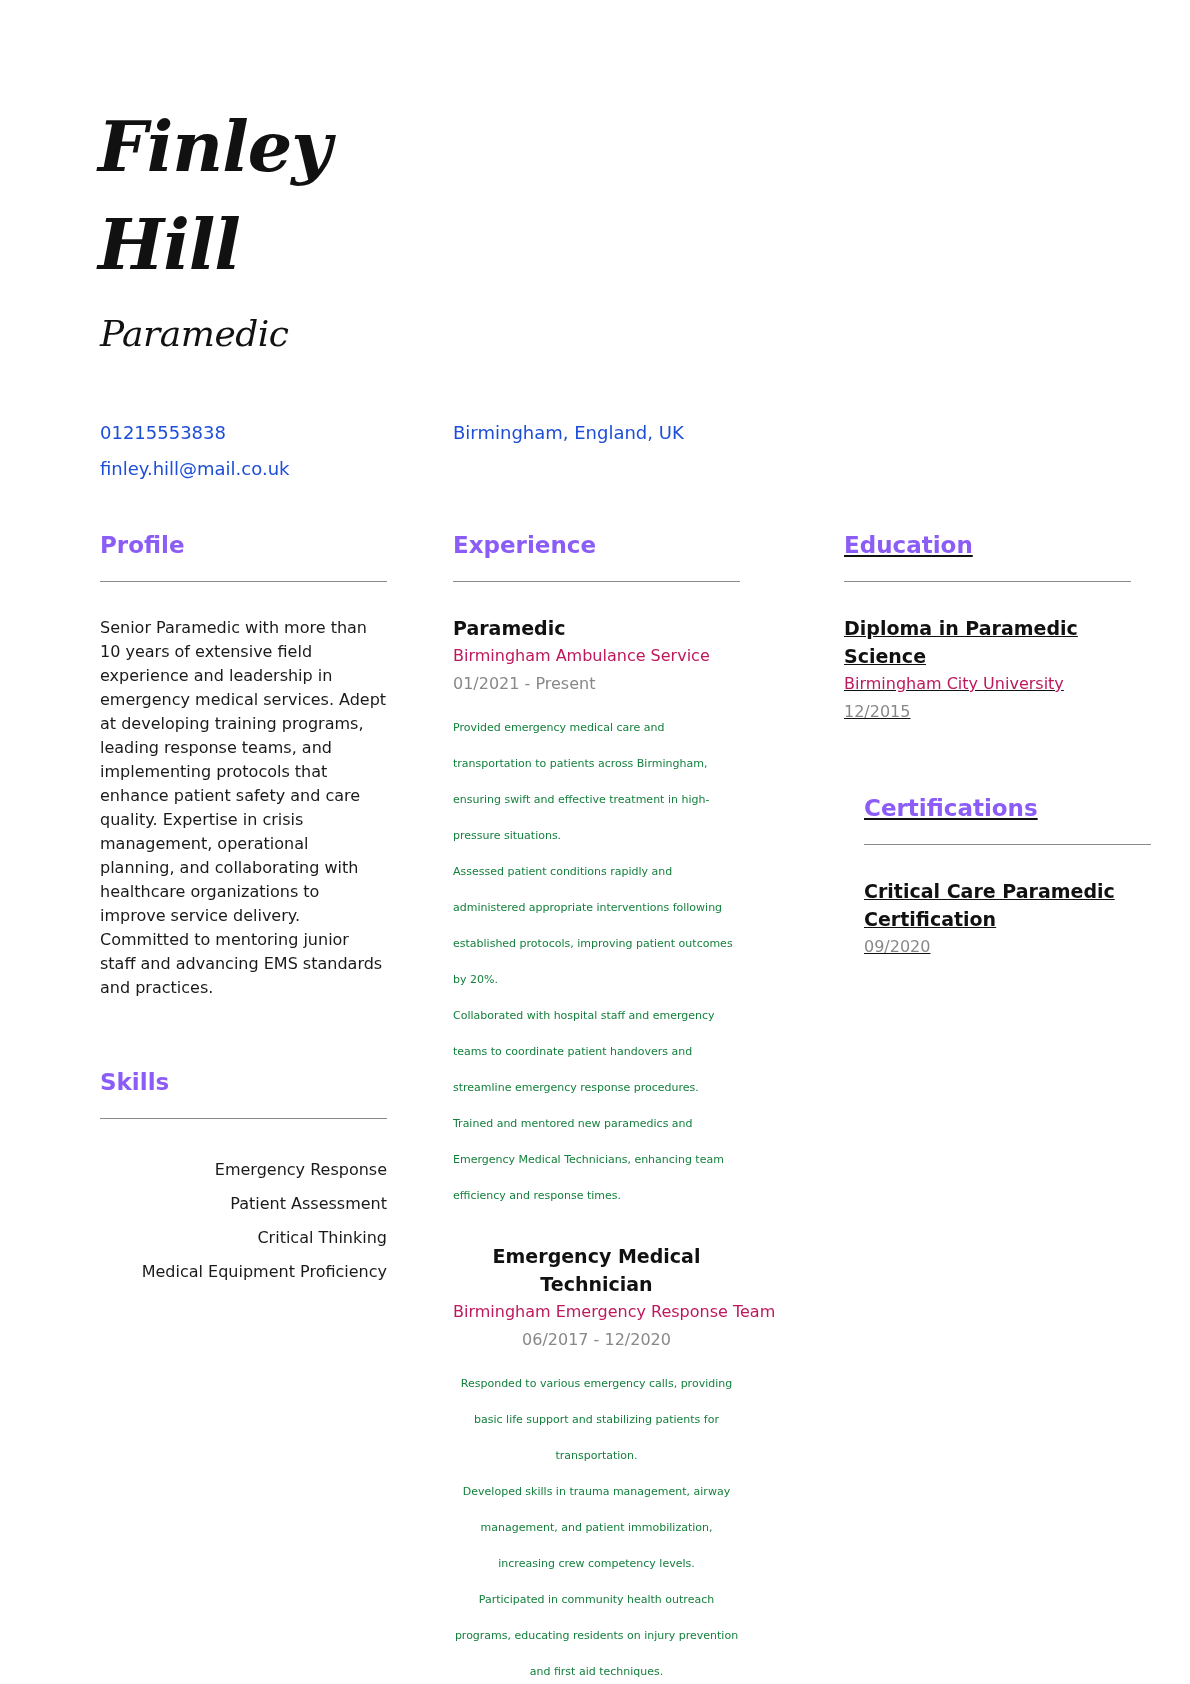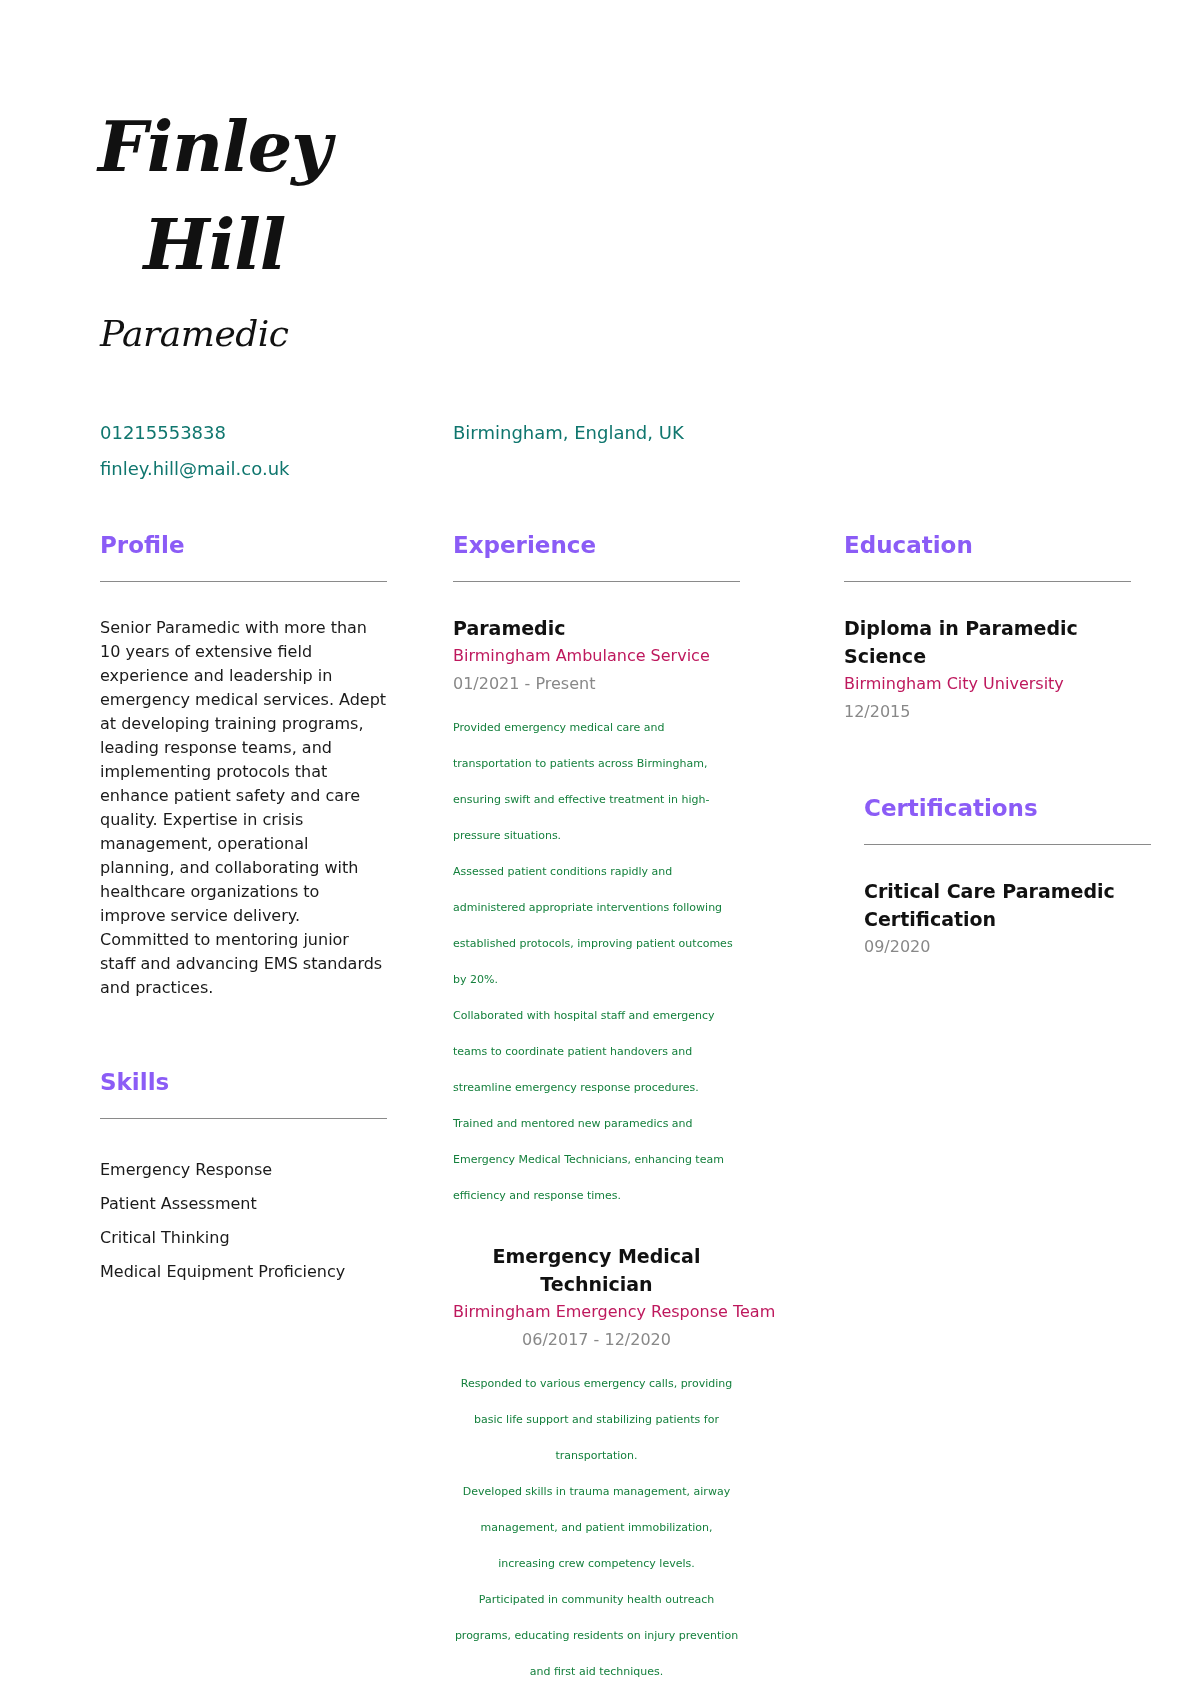--- a/index.html
+++ b/index.html
@@ -1,38 +1,38 @@
 <!DOCTYPE html>
 <html><head>
 <meta charset="utf-8">
 <style>
   html, body { margin: 0; padding: 0; background: #ffffff; }
   body { width: 1190px; height: 1684px; position: relative; overflow: hidden;
          font-family: "DejaVu Sans", sans-serif; color: #111111; }
   .name { position: absolute; left: 98px; top: 98px;
           font-family: "DejaVu Serif", serif; font-style: italic; font-weight: bold;
           font-size: 70px; line-height: 98px; letter-spacing: -1px; color: #111; }
-  .name div { white-space: nowrap; text-align: center; }
+  .name div { white-space: nowrap; }
   .title { position: absolute; left: 100px; top: 310px;
            font-family: "DejaVu Serif", serif; font-style: italic;
            font-size: 36px; line-height: 48px; color: #111; letter-spacing: -0.5px; }
-  .contact { position: absolute; font-size: 18px; line-height: 36px; color: #0f766e; }
+  .contact { position: absolute; font-size: 18px; line-height: 36px; color: #1d4ed8; }
   .col { position: absolute; top: 525px; width: 287px; }
   .col1 { left: 100px; }
   .col2 { left: 453px; }
-  .col3 { left: 844px; }
+  .col3 { left: 844px; text-decoration: underline; }
   .sec-title { font-size: 23px; font-weight: bold; line-height: 40px; margin: 0; color: #8b5cf6; }
   .rule { border: 0; border-top: 1.5px solid #8a8a8a; margin: 16px 0 0 0; width: 287px; }
   .body-text { font-size: 16px; line-height: 24px; color: #1a1a1a; }
   .entry-title { font-size: 19px; font-weight: bold; line-height: 28px; color: #111; }
   .entry-org { font-size: 16px; line-height: 28px; color: #be185d; white-space: nowrap; }
   .entry-date { font-size: 16px; line-height: 28px; color: #888888; }
   .desc { margin-top: 12px; }
   .desc div { font-size: 11px; line-height: 36px; color: #15803d; }
-  .skills-list { margin-top: 34px; }
+  .skills-list { margin-top: 34px; text-align: right; }
   .skills-list div { font-size: 16px; line-height: 34px; color: #1a1a1a; }
 </style>
 </head>
 <body>
 
 <div class="name">
   <div>Finley</div>
   <div>Hill</div>
 </div>
 <div class="title">Paramedic</div>

